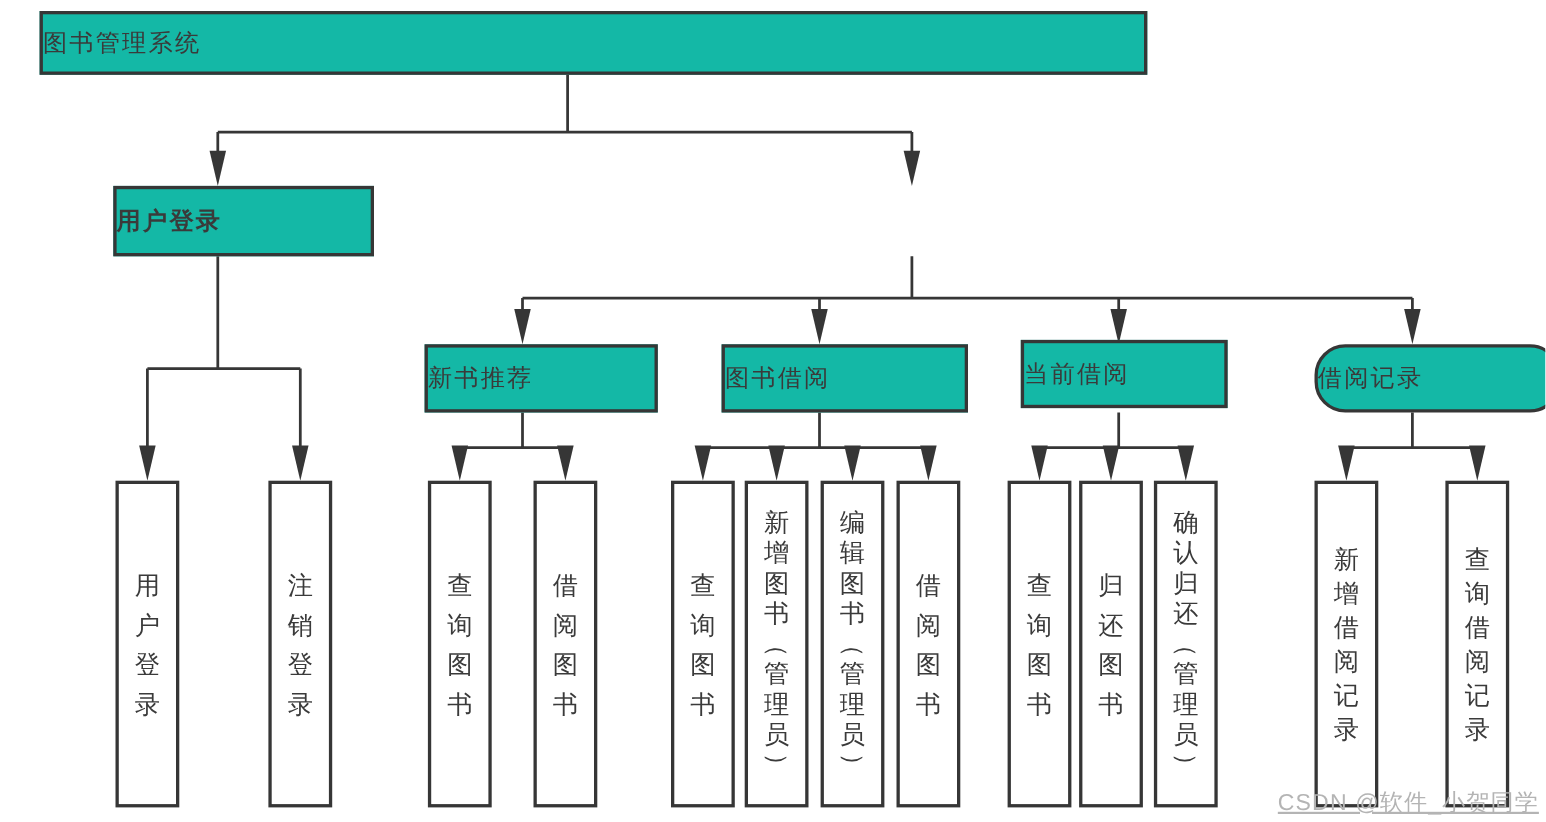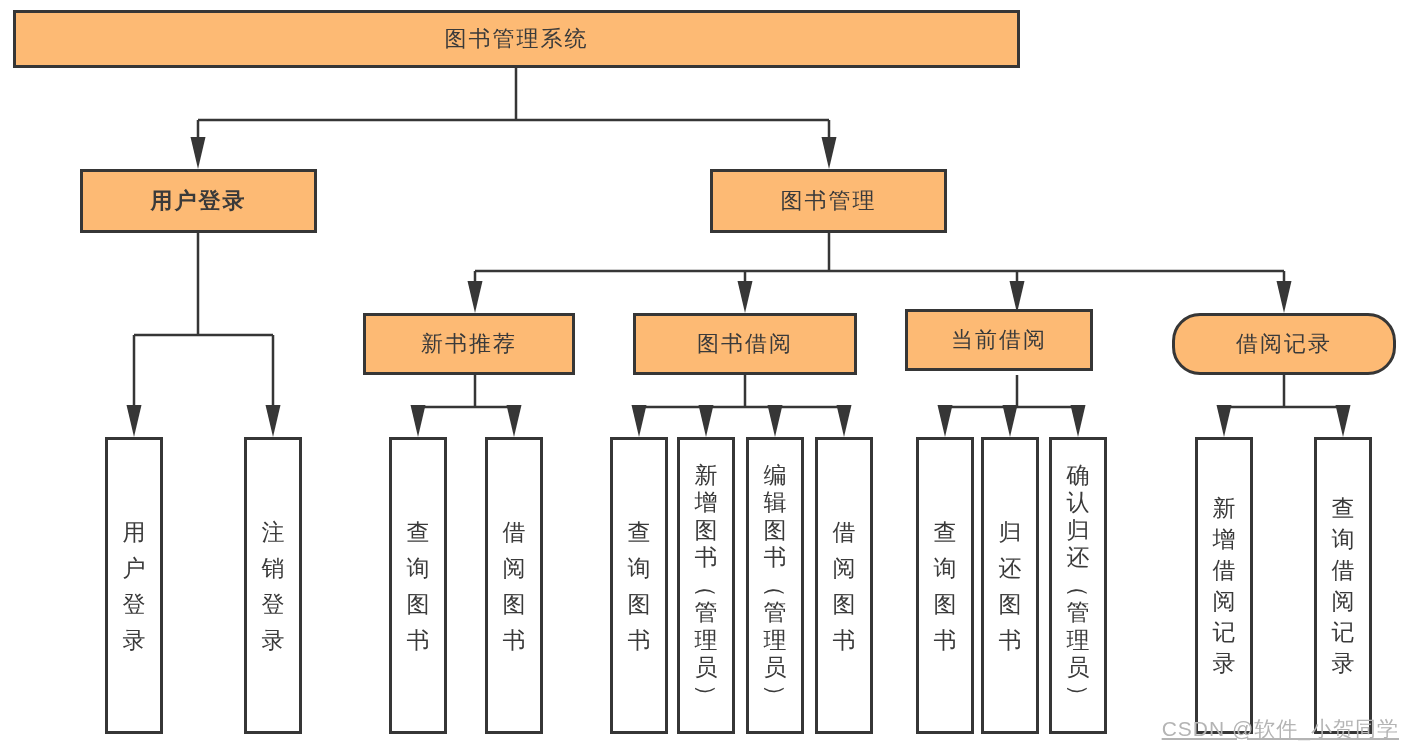--- a/index.html
+++ b/index.html
@@ -3,23 +3,23 @@
 <meta charset="utf-8">
 <style>
   html,body { margin:0; padding:0; background:#ffffff; }
   body { font-family: "Liberation Sans", "DejaVu Sans", sans-serif; }
   #canvas {
     position:relative; width:1405px; height:747px; background:#ffffff; overflow:hidden;
   }
   #connectors { position:absolute; left:0; top:0; width:1405px; height:747px; }
   .hbox {
     position:absolute; box-sizing:border-box;
-    border:3px solid #363636; background:#fdba74;
-    display:flex; align-items:center; justify-content:center;
-    font-size:22px; color:#3a3a3a; letter-spacing:2px; white-space:nowrap;
+    border:3px solid #363636; background:#14b8a6;
+    display:flex; align-items:center; justify-content:flex-start;
+    font-size:22px; color:#3a3a3a; letter-spacing:2px; white-space:nowrap;margin-left:23px;
   }
   .vbox {
     position:absolute; box-sizing:border-box; top:437px; width:58px; height:297px;
     border:3px solid #363636; background:#ffffff;
     display:flex; flex-direction:column; align-items:center; justify-content:center;
     font-size:23px; color:#3a3a3a;
   }
   .vchar { display:block; text-align:center; }
   .vchar.rot { transform:rotate(90deg); }
   #watermark {
@@ -72,23 +72,20 @@
     </g>
   </svg>
 
   <div class="hbox" style="left:13px; top:10px; width:1007px; height:58px;">
     <span>图书管理系统</span>
   </div>
 
   <div class="hbox" style="left:80px; top:169px; width:237px; height:64px;font-weight:bold;">
     <span>用户登录</span>
   </div>
-  <div class="hbox" style="left:710px; top:169px; width:237px; height:64px;">
-    <span>图书管理</span>
-  </div>
 
   <div class="hbox" style="left:363px; top:313px; width:212px; height:62px;">
     <span>新书推荐</span>
   </div>
   <div class="hbox" style="left:633px; top:313px; width:224px; height:62px;">
     <span>图书借阅</span>
   </div>
   <div class="hbox" style="left:905px; top:309px; width:188px; height:62px;">
     <span>当前借阅</span>
   </div>

